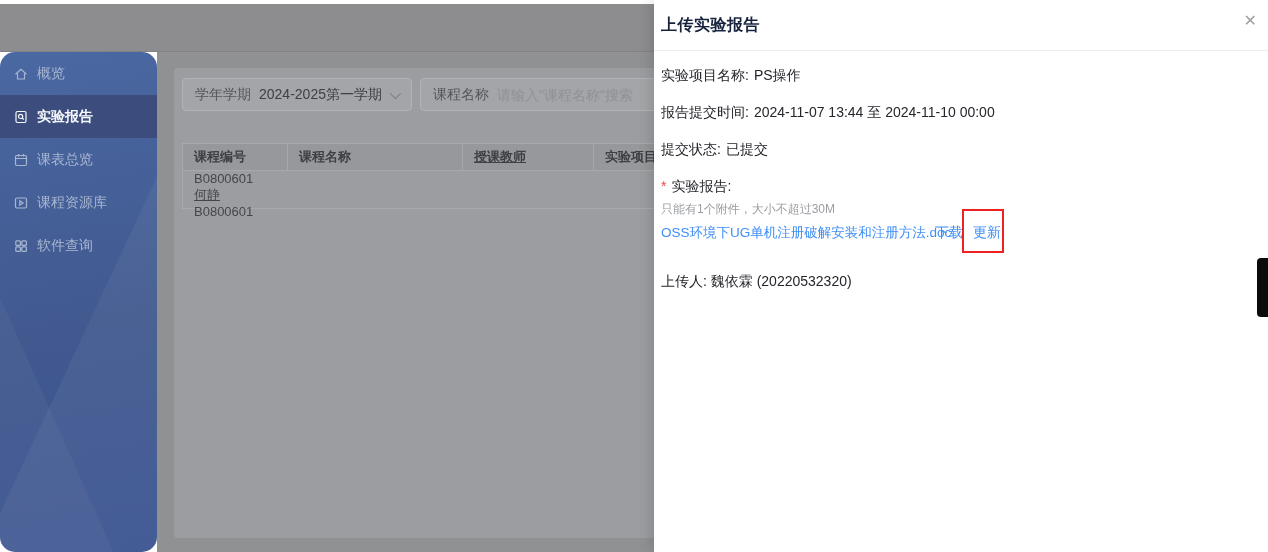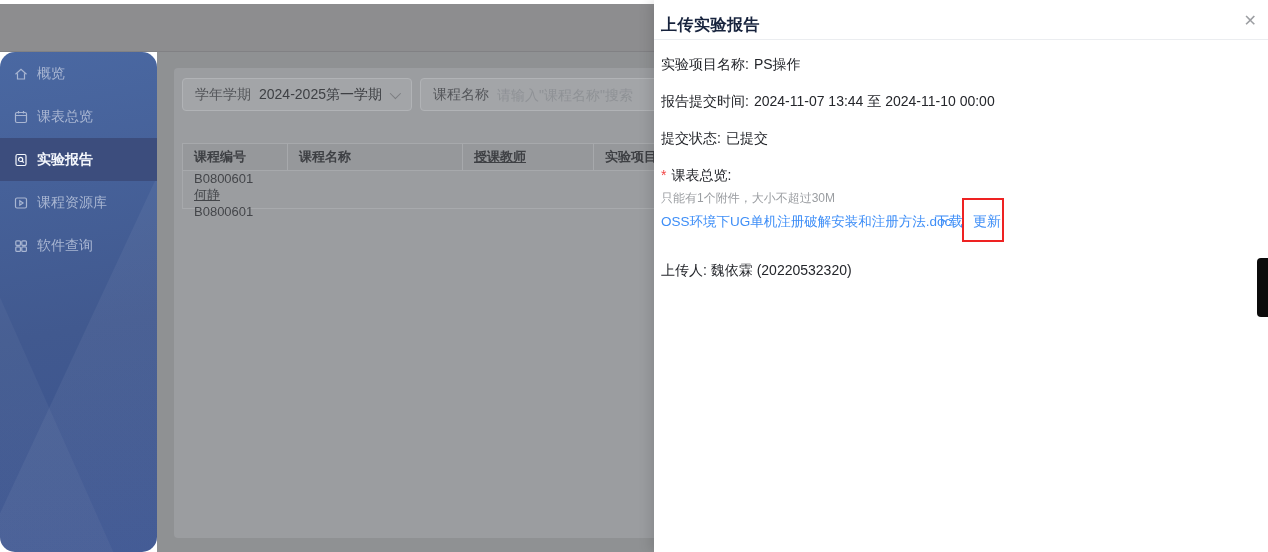--- a/index.html
+++ b/index.html
@@ -74,21 +74,21 @@
     color:#44464a; white-space:nowrap; overflow:hidden; flex:none;
   }
   .t-head .cell { border-right:1px solid #a7a9ac; }
   .c1 { width:105px; } .c2 { width:175px; } .c3 { width:131px;text-decoration:underline; } .c4 { width:172px; }
 
   
   .drawer {
     position:absolute; left:654px; top:0; width:614px; height:552px;
     background:#fff; box-shadow:-4px 0 12px rgba(0,0,0,0.12); z-index:5;
   }
-  .drawer-header { position:relative; height:40px; border-bottom:1px solid #ebedf0; }
+  .drawer-header { position:relative; height:51px; border-bottom:1px solid #ebedf0; }
   .drawer-title {
     position:absolute; left:7px; top:15px; font-size:16px; font-weight:bold;
     color:#17233d; letter-spacing:0.5px;
   }
   .drawer-close {
     position:absolute; right:11px; top:13px; font-size:16px; color:#9c9ea2;
     cursor:pointer; line-height:1; background:none; border:none;
     font-family:inherit;
   }
   .drawer-body { padding:14px 7px 0 7px; font-size:14px; color:#24262b; }
@@ -125,38 +125,38 @@
   <nav class="sidebar">
     <div class="menu-item">
       <span class="mi-icon">
         <svg width="16" height="16" viewBox="0 0 16 16" fill="none" stroke-width="1.2">
           <path d="M2.5 8.2 L8 3.2 L13.5 8.2"></path>
             <path d="M4.5 7.2 V13 H11.5 V7.2"></path>
         </svg>
       </span>
       <span>概览</span>
     </div>
-    <div class="menu-item">
-      <span class="mi-icon">
-        <svg width="16" height="16" viewBox="0 0 16 16" fill="none" stroke-width="1.2">
-          <rect x="2.5" y="3.5" width="11" height="10" rx="1.5"></rect>
-          <path d="M2.5 6.5 H13.5 M5.5 2 V4.5 M10.5 2 V4.5"></path>
-        </svg>
-      </span>
-      <span>课表总览</span>
-    </div>
     <div class="menu-item active">
       <span class="mi-icon">
         <svg width="16" height="16" viewBox="0 0 16 16" fill="none" stroke-width="1.2">
           <rect x="3" y="2.5" width="10" height="11" rx="1.5"></rect>
           <circle cx="7.6" cy="7.4" r="2.1"></circle>
             <path d="M9.2 9 L10.8 10.6"></path>
         </svg>
       </span>
       <span>实验报告</span>
+    </div>
+    <div class="menu-item">
+      <span class="mi-icon">
+        <svg width="16" height="16" viewBox="0 0 16 16" fill="none" stroke-width="1.2">
+          <rect x="2.5" y="3.5" width="11" height="10" rx="1.5"></rect>
+          <path d="M2.5 6.5 H13.5 M5.5 2 V4.5 M10.5 2 V4.5"></path>
+        </svg>
+      </span>
+      <span>课表总览</span>
     </div>
     <div class="menu-item">
       <span class="mi-icon">
         <svg width="16" height="16" viewBox="0 0 16 16" fill="none" stroke-width="1.2">
           <rect x="2.5" y="3" width="11" height="10" rx="1.5"></rect>
           <path d="M6.8 5.8 L10 8 L6.8 10.2 Z"></path>
         </svg>
       </span>
       <span>课程资源库</span>
     </div>
@@ -215,21 +215,21 @@
         <span class="lbl">实验项目名称:</span><span>PS操作</span>
       </div>
       <div class="line">
         <span class="lbl">报告提交时间:</span><span>2024-11-07 13:44 至 2024-11-10 00:00</span>
       </div>
       <div class="line">
         <span class="lbl">提交状态:</span><span>已提交</span>
       </div>
 
       <div class="line report-label">
-        <span class="req">*</span><span>课表总览:</span>
+        <span class="req">*</span><span>实验报告:</span>
       </div>
       <div class="hint">只能有1个附件，大小不超过30M</div>
 
       <div class="file-row">
         <a class="file-link">OSS环境下UG单机注册破解安装和注册方法.doc</a>
         <a class="row-action act-download">下载</a>
         <a class="row-action act-update">更新</a>
         <span class="red-annotation"></span>
       </div>
 

